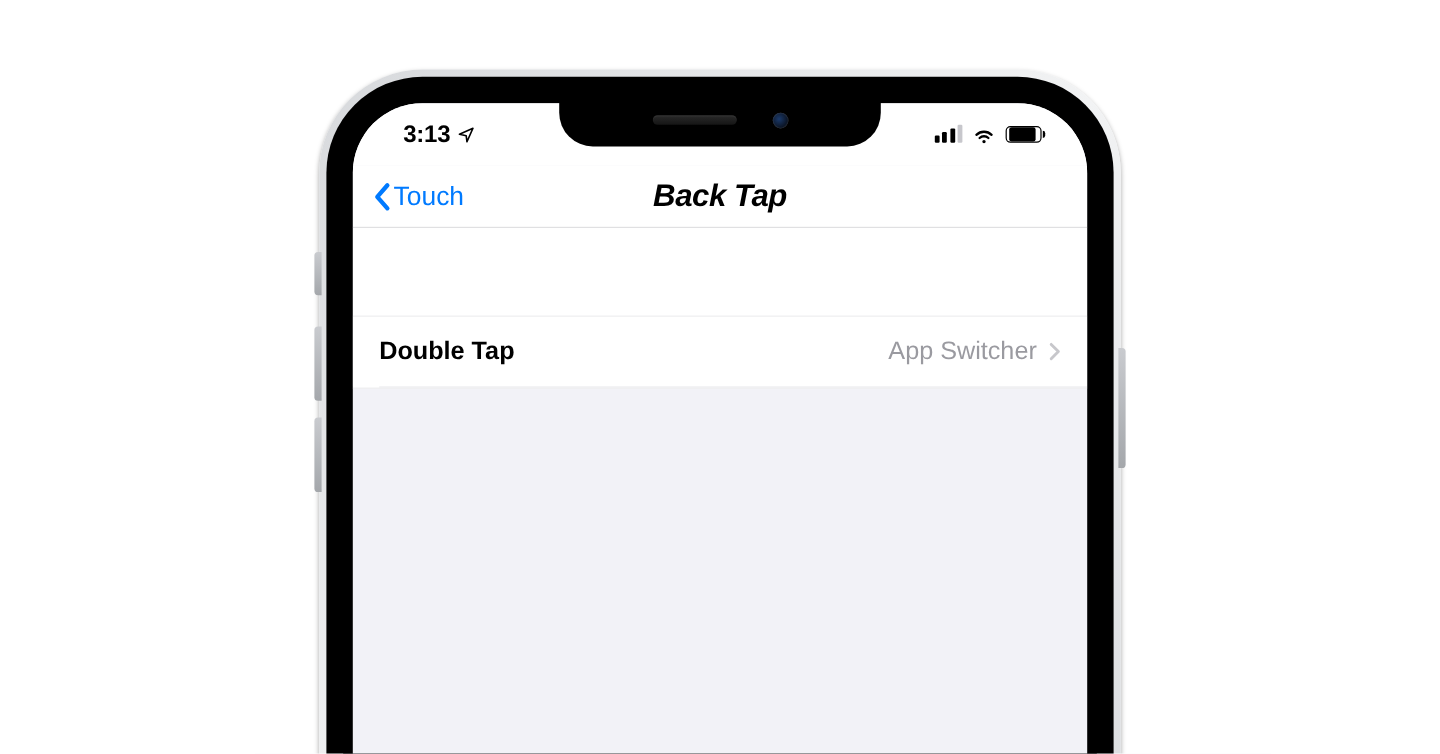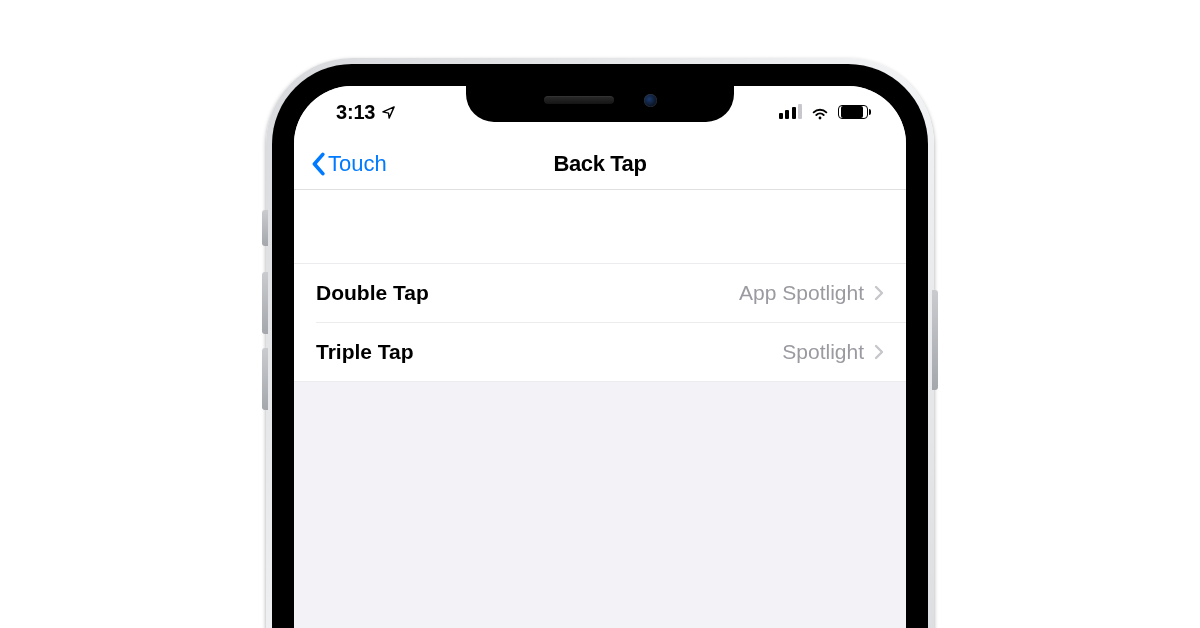--- a/index.html
+++ b/index.html
@@ -187,24 +187,25 @@
     align-items: center;
     gap: 2px;
     color: #007aff;
     font-size: 22px;
     font-weight: 400;
     cursor: pointer;
     padding: 0 6px;
   }
   .nav-back .chev { display:inline-flex; }
   .nav-title {
-    font-size: 22px;
+    font-size: 26px;
     font-weight: 600;
     color: #000;
     letter-spacing: -0.4px;
+    font-style: italic;
   }
 
   
   .content {
     background: #ffffff;
   }
   .group-gap { height: 74px; border-bottom: 1px solid #ececee; }
 
   .row {
     display: flex;
@@ -300,41 +301,30 @@
             </div>
             <div class="nav-title">Back Tap</div>
           </div>
 
           <div class="content">
             <div class="group-gap"></div>
 
             <div class="row">
               <span class="row-label">Double Tap</span>
               <span class="row-right">
-                <span class="row-value">App Spotlight</span>
+                <span class="row-value">App Switcher</span>
                 <span class="disclosure">
                   <svg width="10" height="16" viewBox="0 0 10 16" fill="none">
                     <path d="M2 2 L8 8 L2 14" stroke="#c7c7cb" stroke-width="2.4" stroke-linecap="round" stroke-linejoin="round"></path>
                   </svg>
                 </span>
               </span>
             </div>
             <div class="row-divider"></div>
 
-            <div class="row">
-              <span class="row-label">Triple Tap</span>
-              <span class="row-right">
-                <span class="row-value">Spotlight</span>
-                <span class="disclosure">
-                  <svg width="10" height="16" viewBox="0 0 10 16" fill="none">
-                    <path d="M2 2 L8 8 L2 14" stroke="#c7c7cb" stroke-width="2.4" stroke-linecap="round" stroke-linejoin="round"></path>
-                  </svg>
-                </span>
-              </span>
-            </div>
             <div class="row-divider full"></div>
 
           </div>
 
         </div>
       </div>
     </div>
   </div>
 
 </div>

